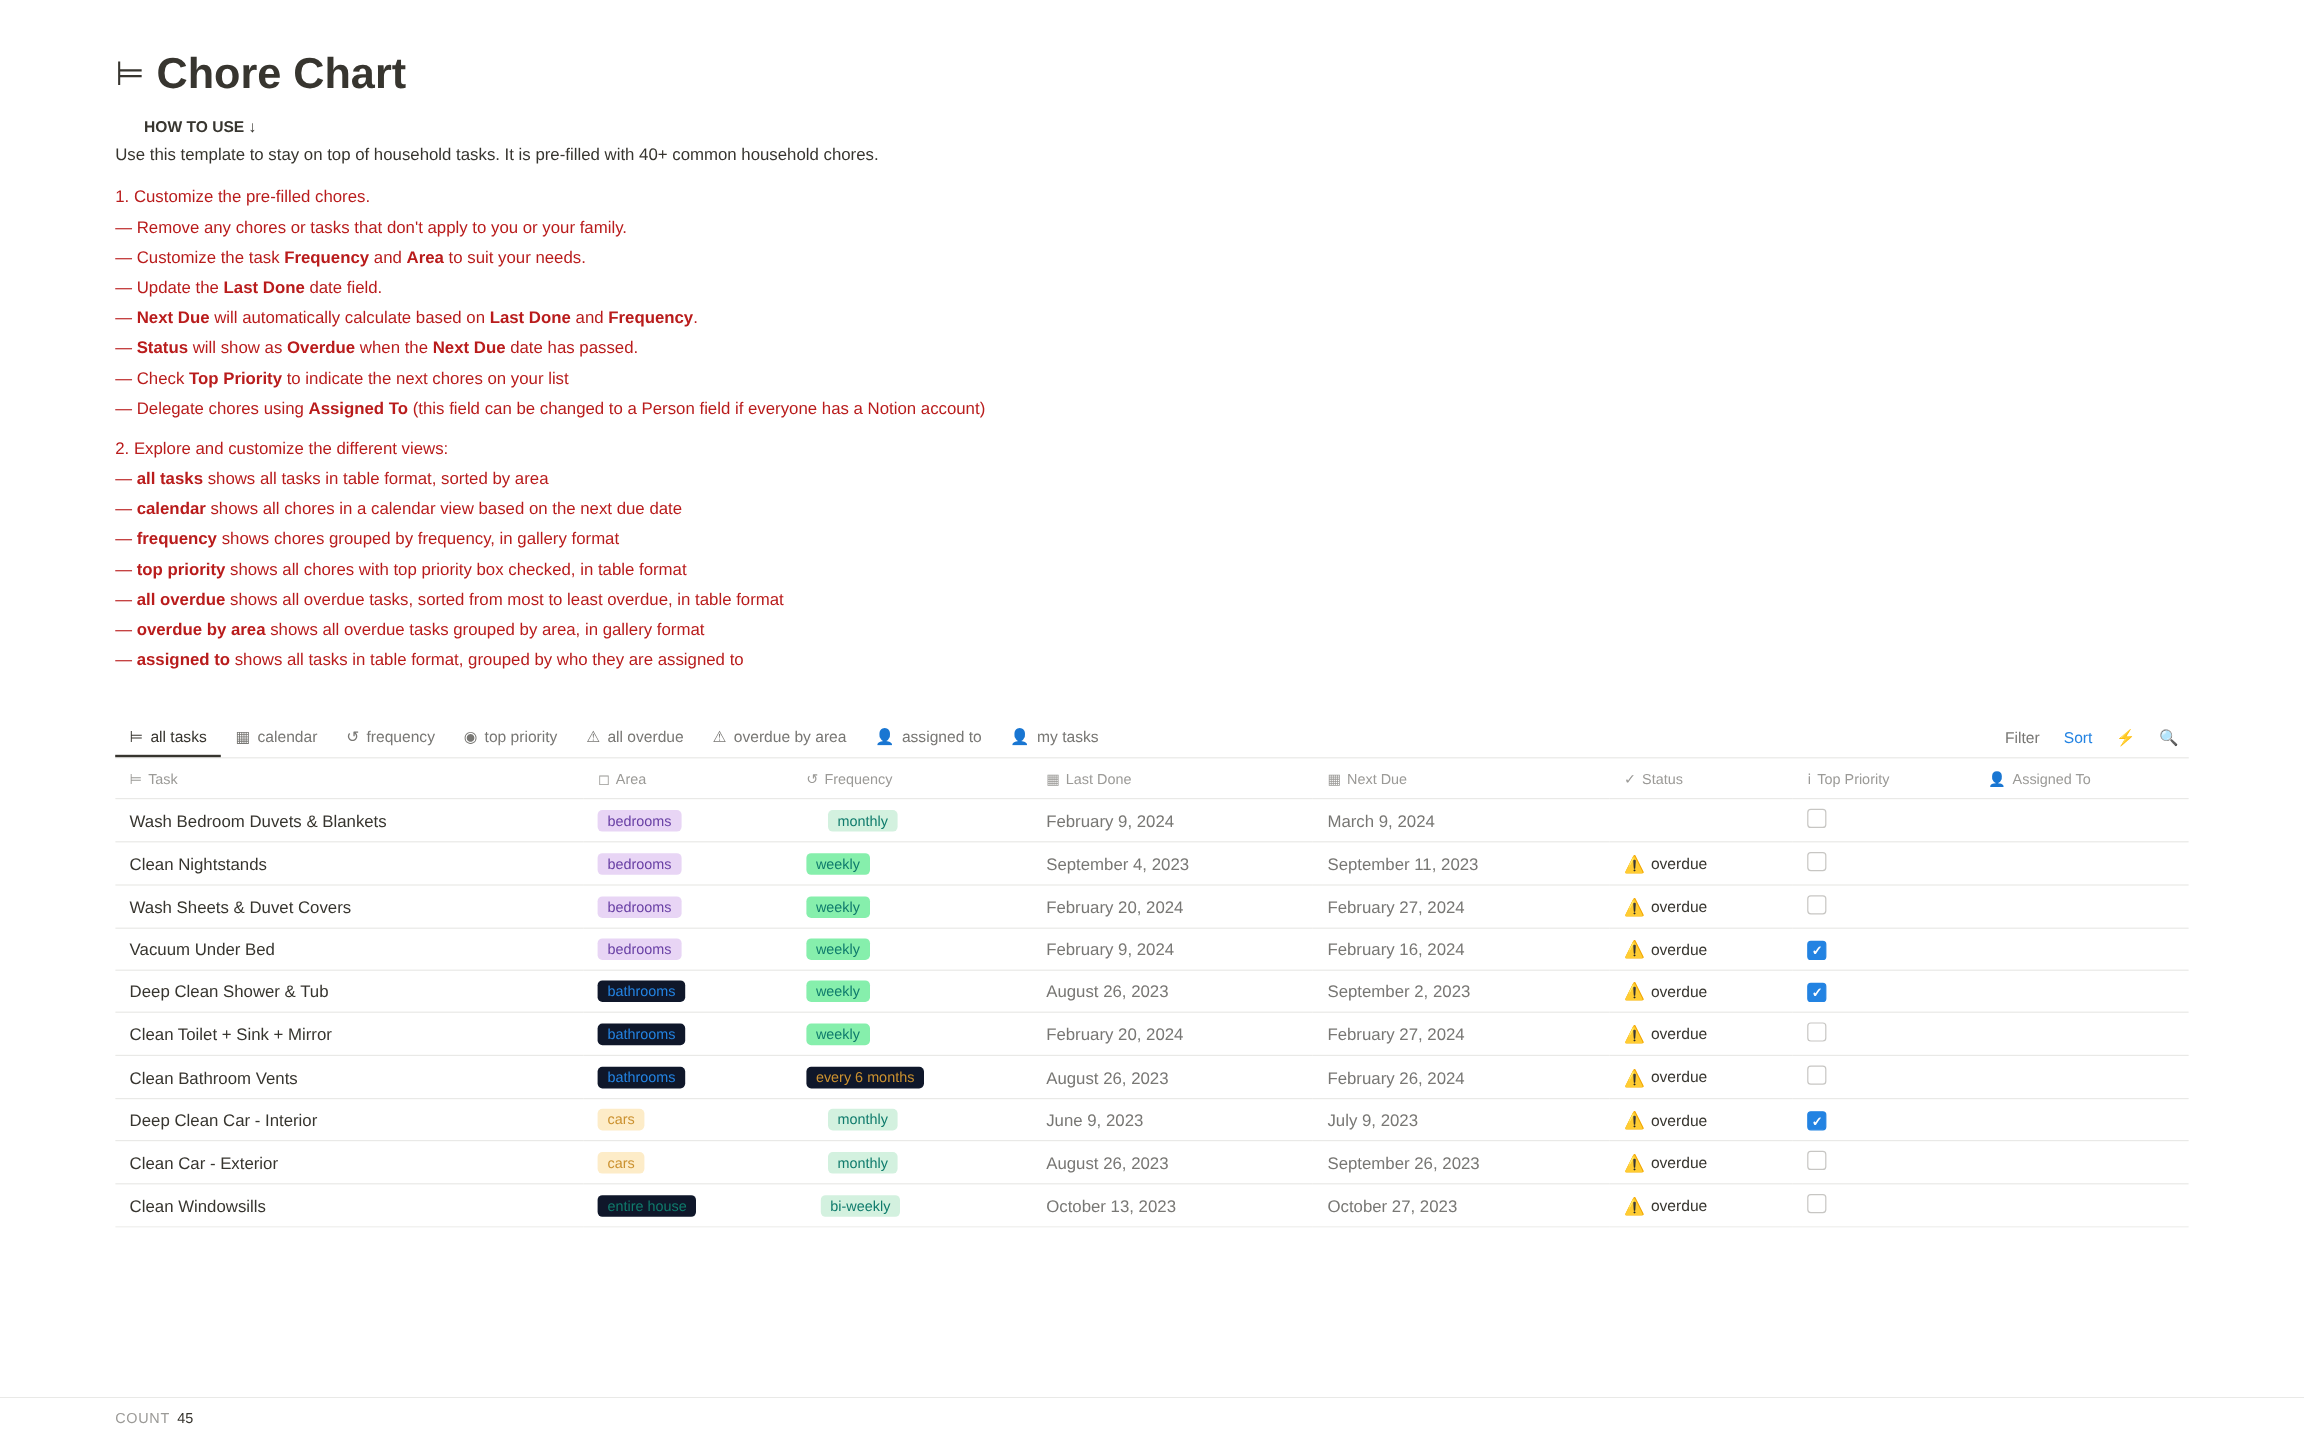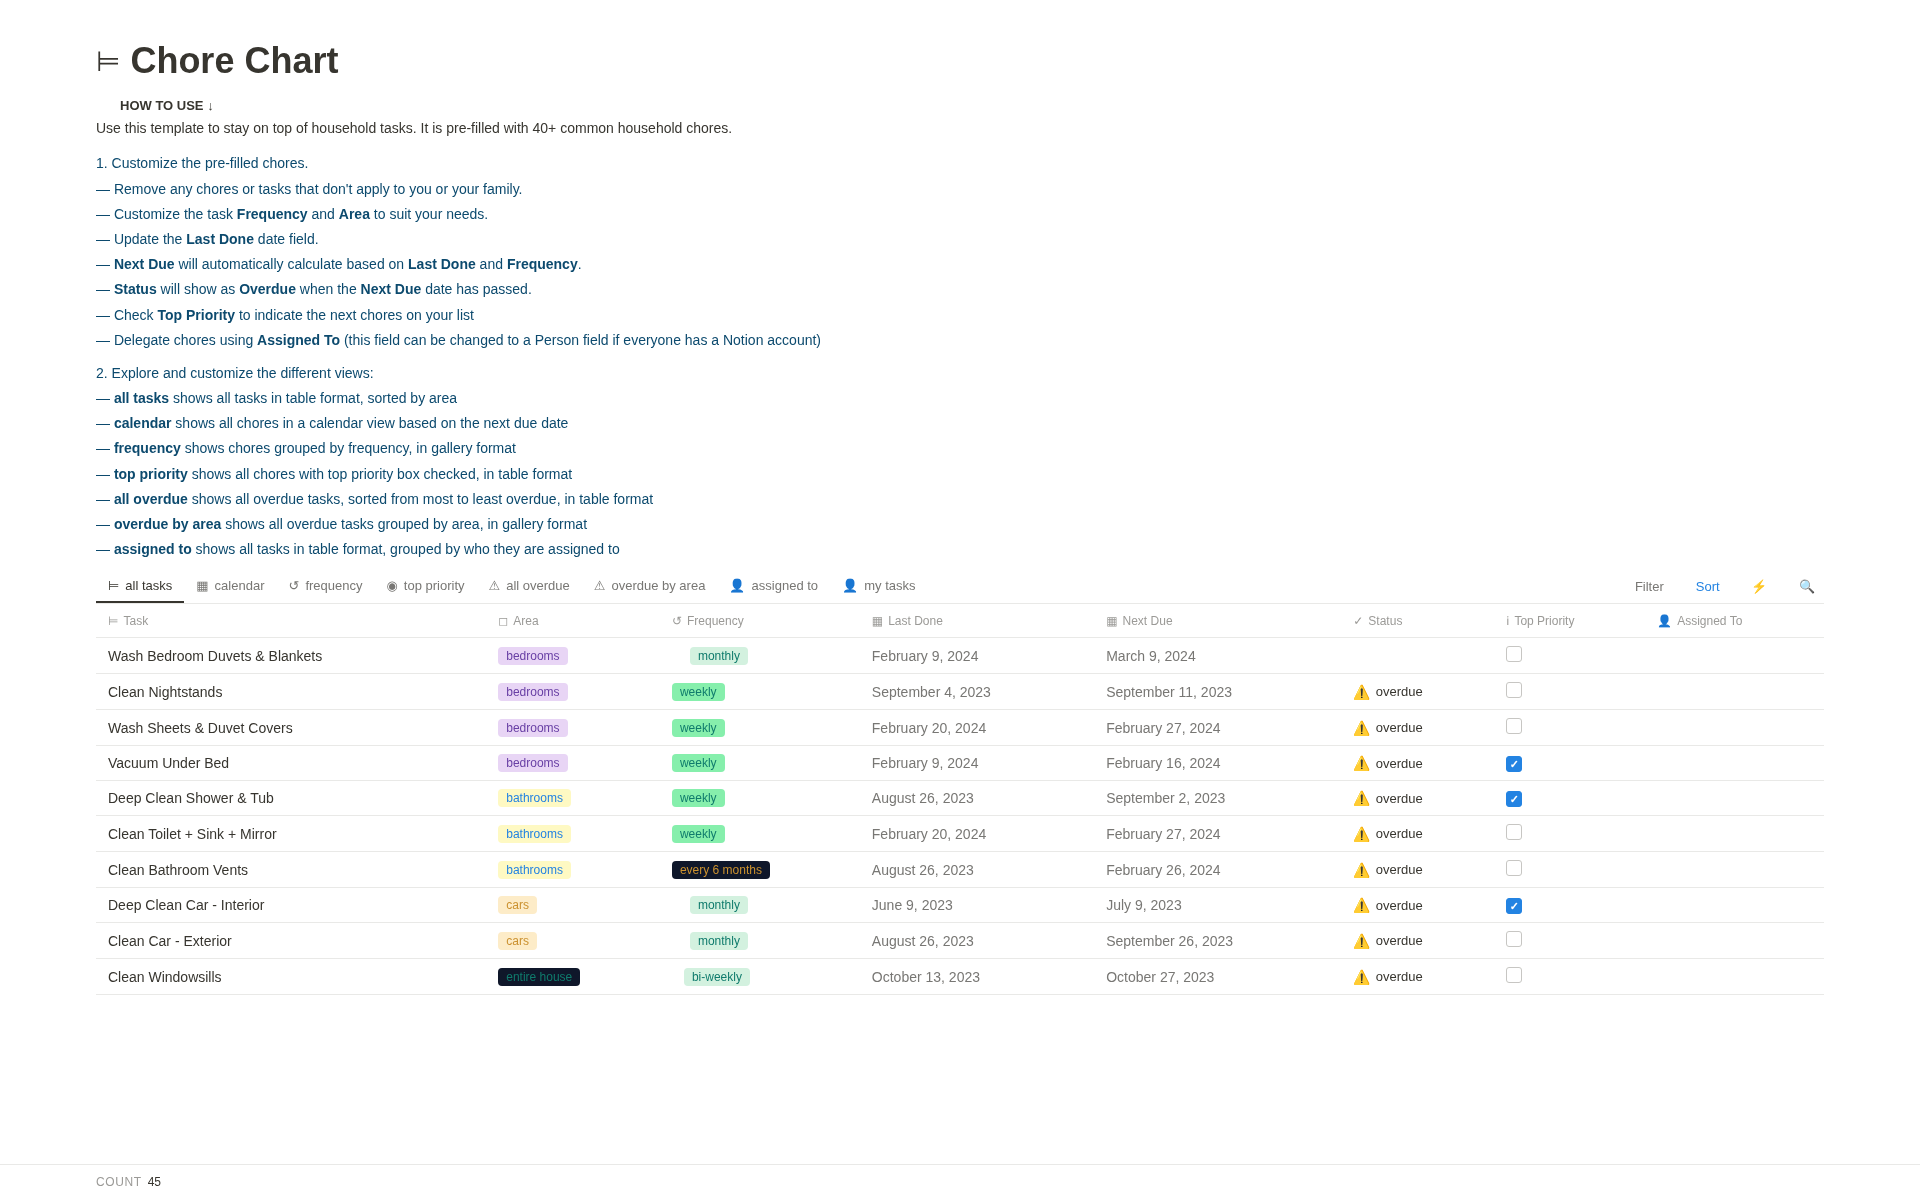--- a/index.html
+++ b/index.html
@@ -36,23 +36,23 @@
       padding-left: 24px;
     }
     .description {
       font-size: 14px;
       color: #37352f;
       margin-bottom: 12px;
       line-height: 1.6;
     }
     .instructions {
       font-size: 14px;
-      color: #0c4a6e;
+      color: #b91c1c;
       line-height: 1.8;
-      margin-bottom: 8px;
+      margin-bottom: 36px;
     }
     .instructions .bold { font-weight: 700; }
     .tabs-bar {
       display: flex;
       align-items: center;
       border-bottom: 1px solid #e9e9e7;
       margin-bottom: 0;
       padding-bottom: 0;
       gap: 0;
       position: relative;
@@ -72,21 +72,21 @@
     .tab.active {
       color: #37352f;
       border-bottom: 2px solid #37352f;
       font-weight: 500;
     }
     .tab-icon { font-size: 13px; }
     .tab-actions {
       margin-left: auto;
       display: flex;
       align-items: center;
-      gap: 16px;
+      gap: 4px;
     }
     .tab-action-btn {
       font-size: 13px;
       color: #787774;
       cursor: pointer;
       padding: 4px 8px;
       border-radius: 4px;
     }
     .tab-action-sort {
       color: #2383e2;
@@ -128,21 +128,21 @@
       vertical-align: middle;
     }
     .tag {
       display: inline-block;
       padding: 2px 8px;
       border-radius: 4px;
       font-size: 12px;
       font-weight: 500;
     }
     .tag-bedrooms { background: #e8d5f5; color: #6940a5; }
-    .tag-bathrooms { background: #fef9c3; color: #2383e2; }
+    .tag-bathrooms { background: #0f172a; color: #2383e2; }
     .tag-cars { background: #fdecc8; color: #cb912f; }
     .tag-entire-house { background: #0f172a; color: #0f7b6c; }
     .tag-monthly { background: #d3f1df; color: #0f7b6c; margin-left: 18px; }
     .tag-weekly { background: #86efac; color: #0f7b6c; }
     .tag-biweekly { background: #d3f1df; color: #0f7b6c; margin-left: 12px; }
     .tag-every6 { background: #0f172a; color: #cb912f; }
     .status-overdue {
       display: flex;
       align-items: center;
       gap: 5px;

